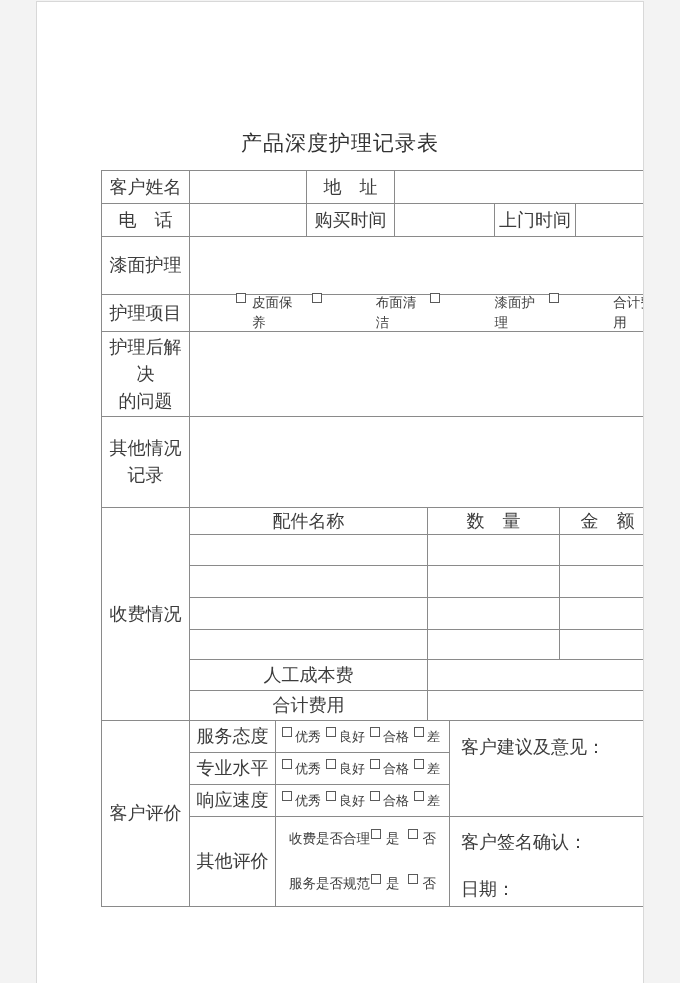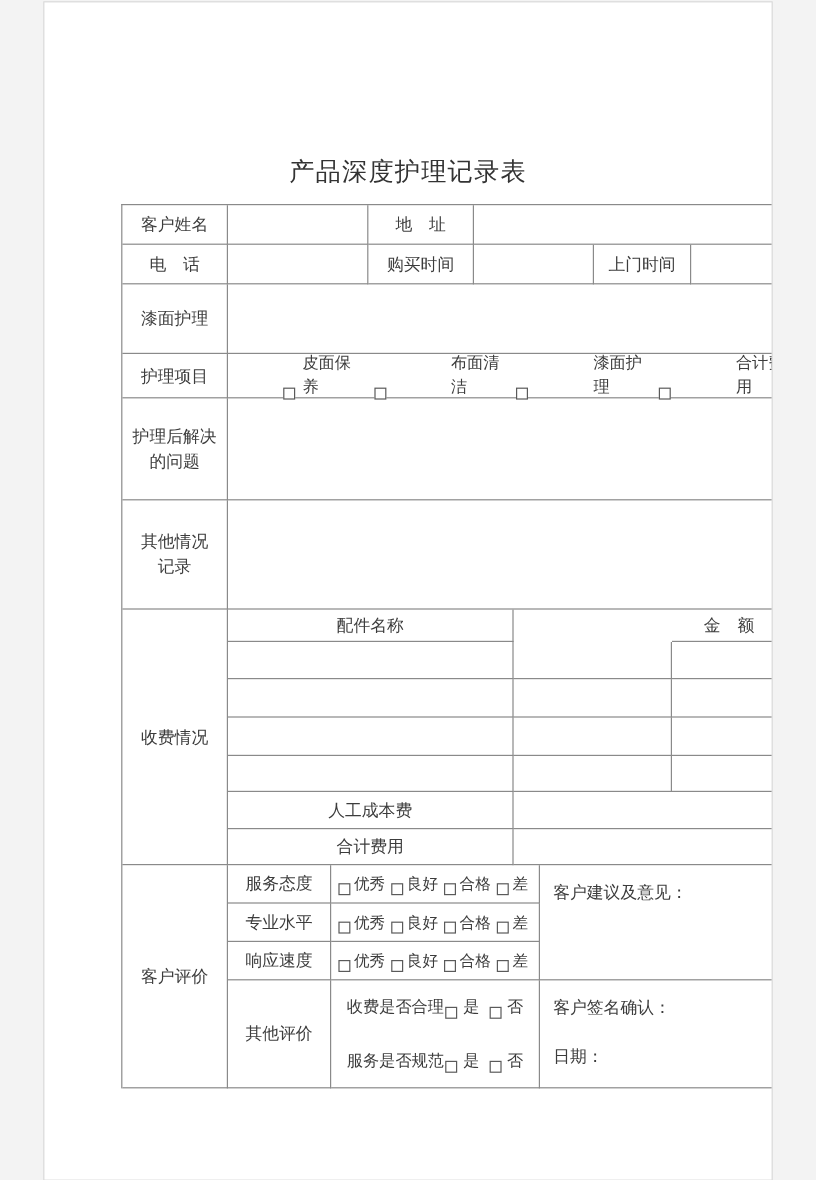--- a/index.html
+++ b/index.html
@@ -34,29 +34,29 @@
     grid-template-rows:33px 33px 58px 37px 85px 91px 27px 31px 32px 32px 30px 31px 30px 32px 32px 32px 90px;
     border-top:1px solid var(--bc);
     border-left:1px solid var(--bc);
   }
   .c{
     border-right:1px solid var(--bc);
     border-bottom:1px solid var(--bc);
     display:flex;
     align-items:center;
     justify-content:center;
-    font-size:14px;
+    font-size:18px;
     line-height:1.5;
   }
   .pre{white-space:pre-line;text-align:center;}
   .left{justify-content:flex-start;}
   .care{padding-left:46px;font-size:13.5px;}
   .rate{padding-left:6px;font-size:13px;}
   .cbg{display:inline-flex;align-items:center;}
-  .cb-item{display:inline-flex;align-items:flex-end;}
+  .cb-item{display:inline-flex;align-items:flex-start;}
   .cb-box{
     width:10px;height:10px;
     border:1px solid #5a5a5a;
     display:inline-block;
     flex:0 0 auto;
     background:#fff;
   }
   .care .cb-item + .cb-item{margin-left:13px;gap:48px;}
   .care .cb-box{margin-right:6px;}
   .rate .cb-item + .cb-item{margin-left:5px;}
@@ -131,20 +131,21 @@
     <div class="c pre" style="grid-area:5/1/6/2">护理后解决
 的问题</div>
     <div class="c" style="grid-area:5/2/6/11"></div>
 
     <div class="c pre" style="grid-area:6/1/7/2">其他情况
 记录</div>
     <div class="c" style="grid-area:6/2/7/11"></div>
 
     <div class="c" style="grid-area:7/1/14/2">收费情况</div>
     <div class="c" style="grid-area:7/2/8/6">配件名称</div>
+    <div class="c" style="grid-area:7/6/8/9">数　量</div>
     <div class="c" style="grid-area:7/9/8/11">金　额</div>
 
     <div class="c" style="grid-area:8/2/9/6"></div>
     <div class="c" style="grid-area:8/6/9/9"></div>
     <div class="c" style="grid-area:8/9/9/11"></div>
 
     <div class="c" style="grid-area:9/2/10/6"></div>
     <div class="c" style="grid-area:9/6/10/9"></div>
     <div class="c" style="grid-area:9/9/10/11"></div>
 

